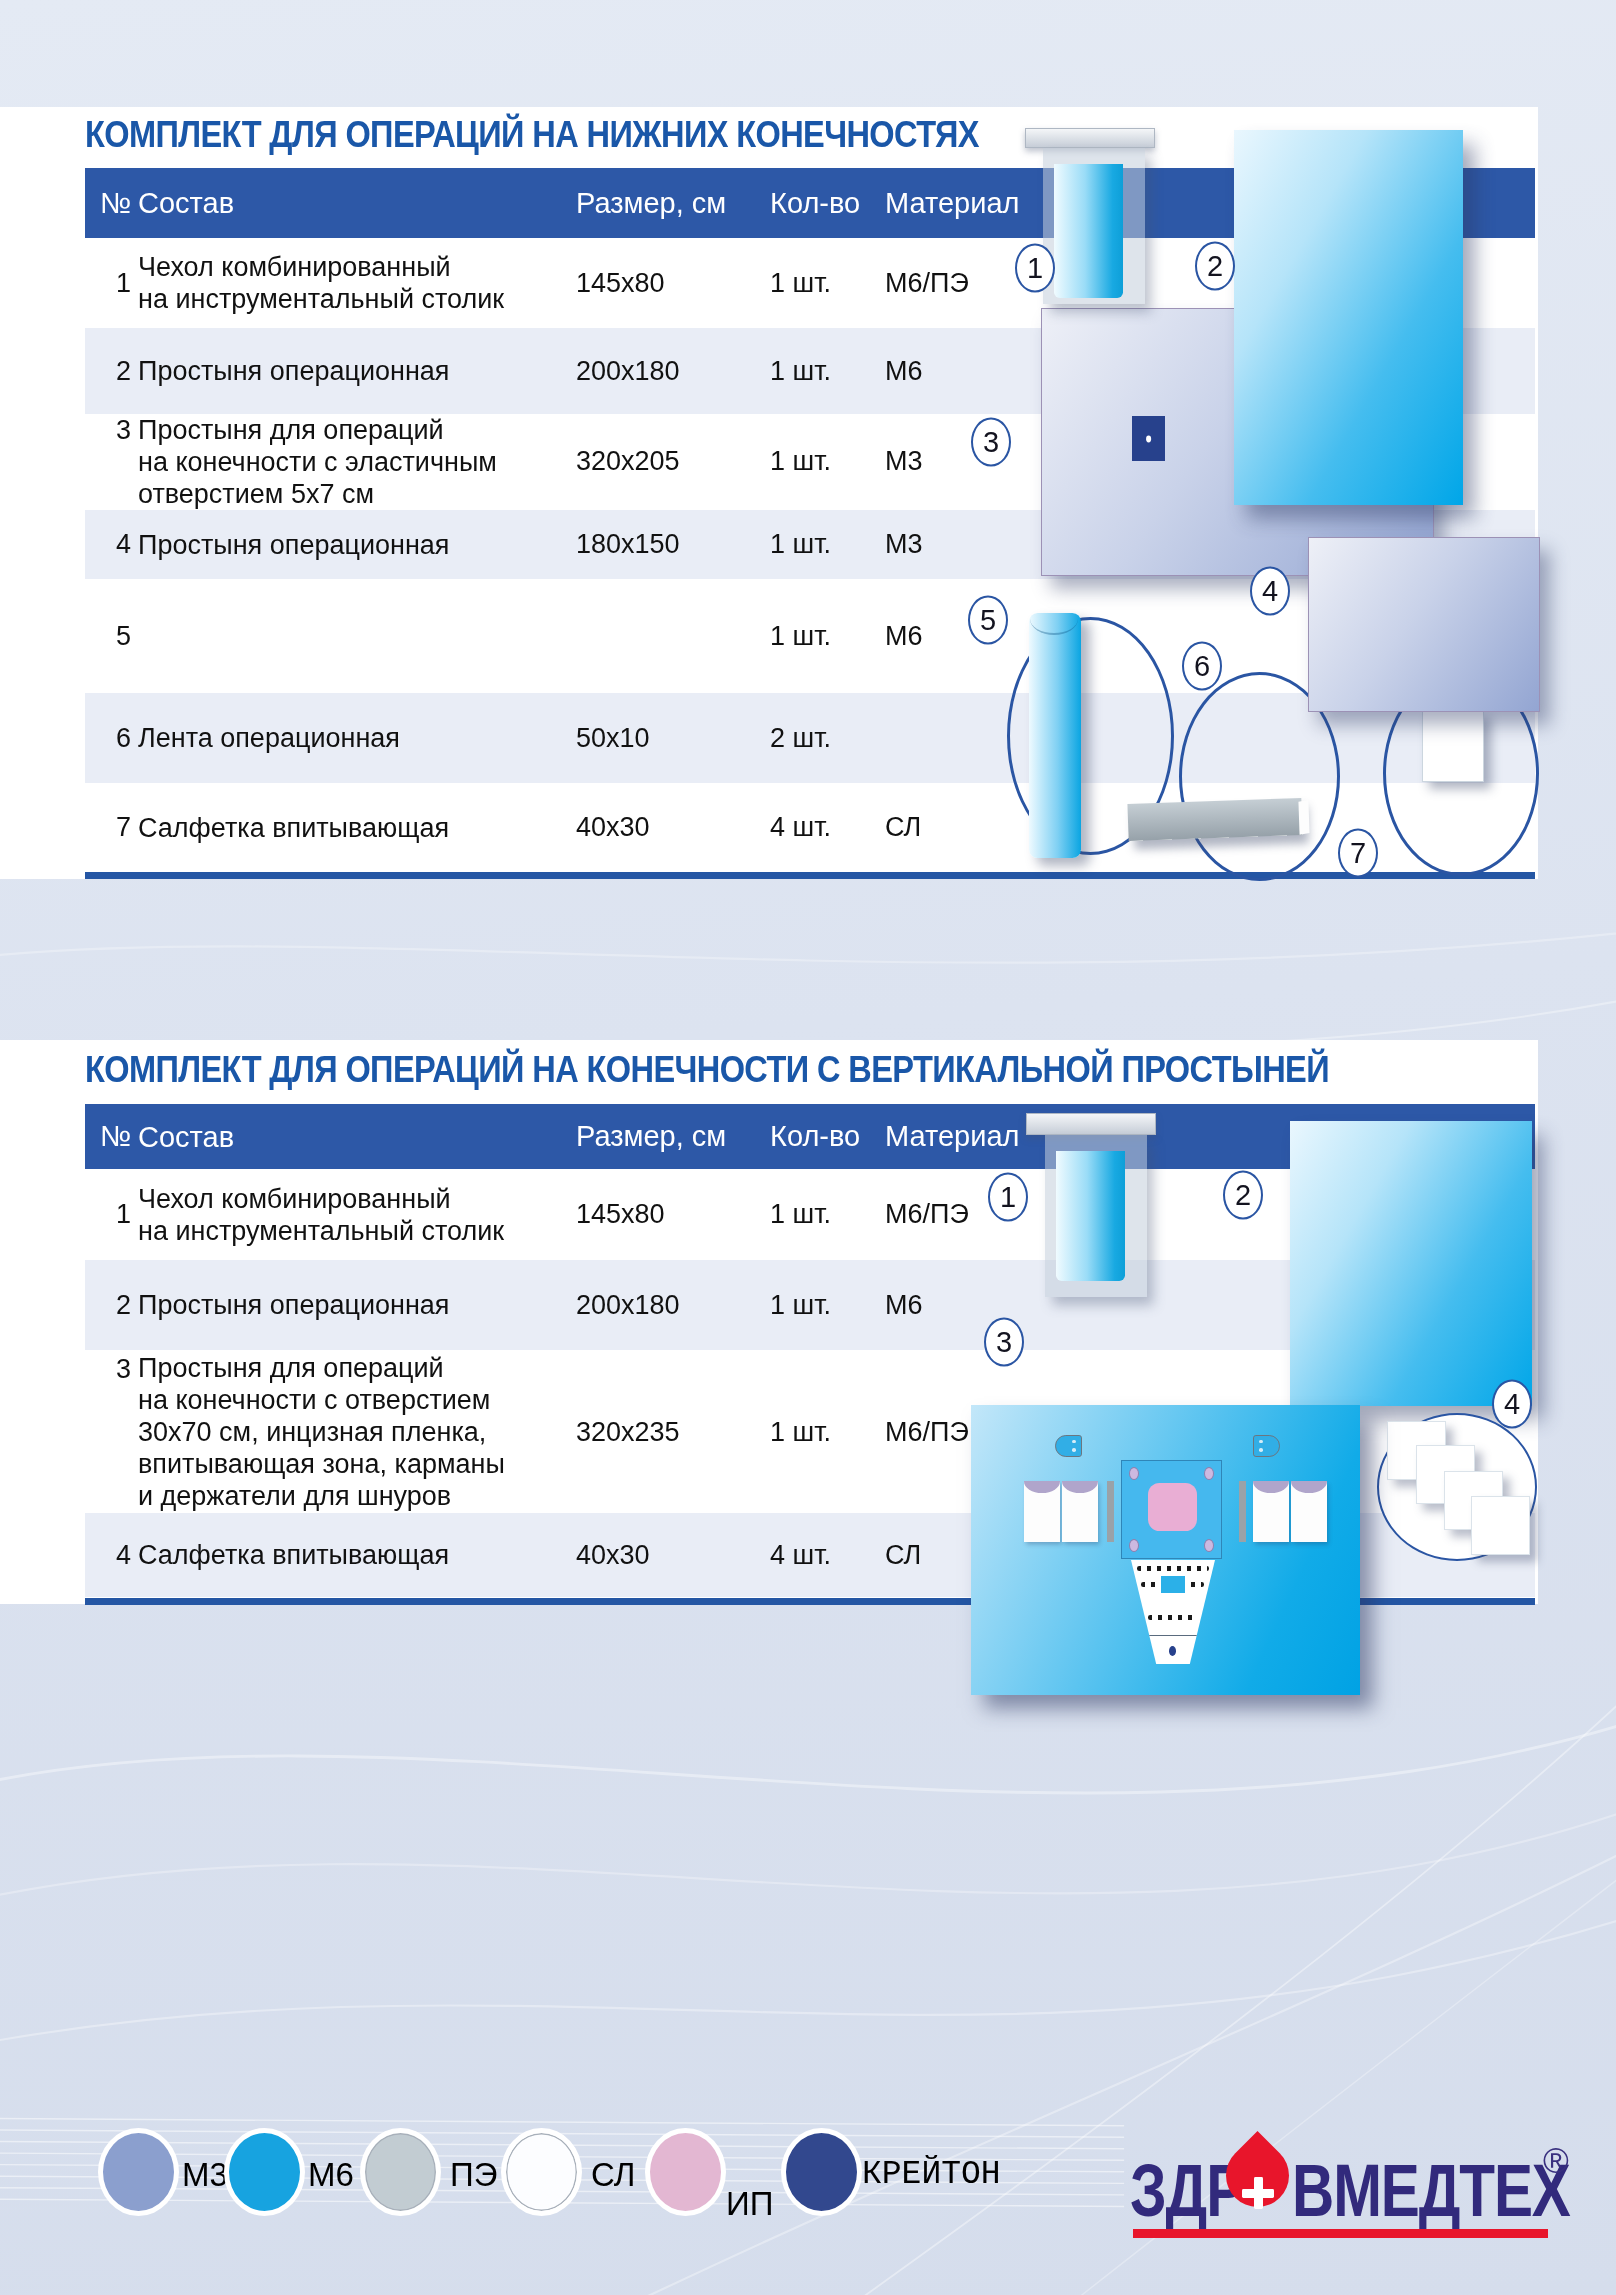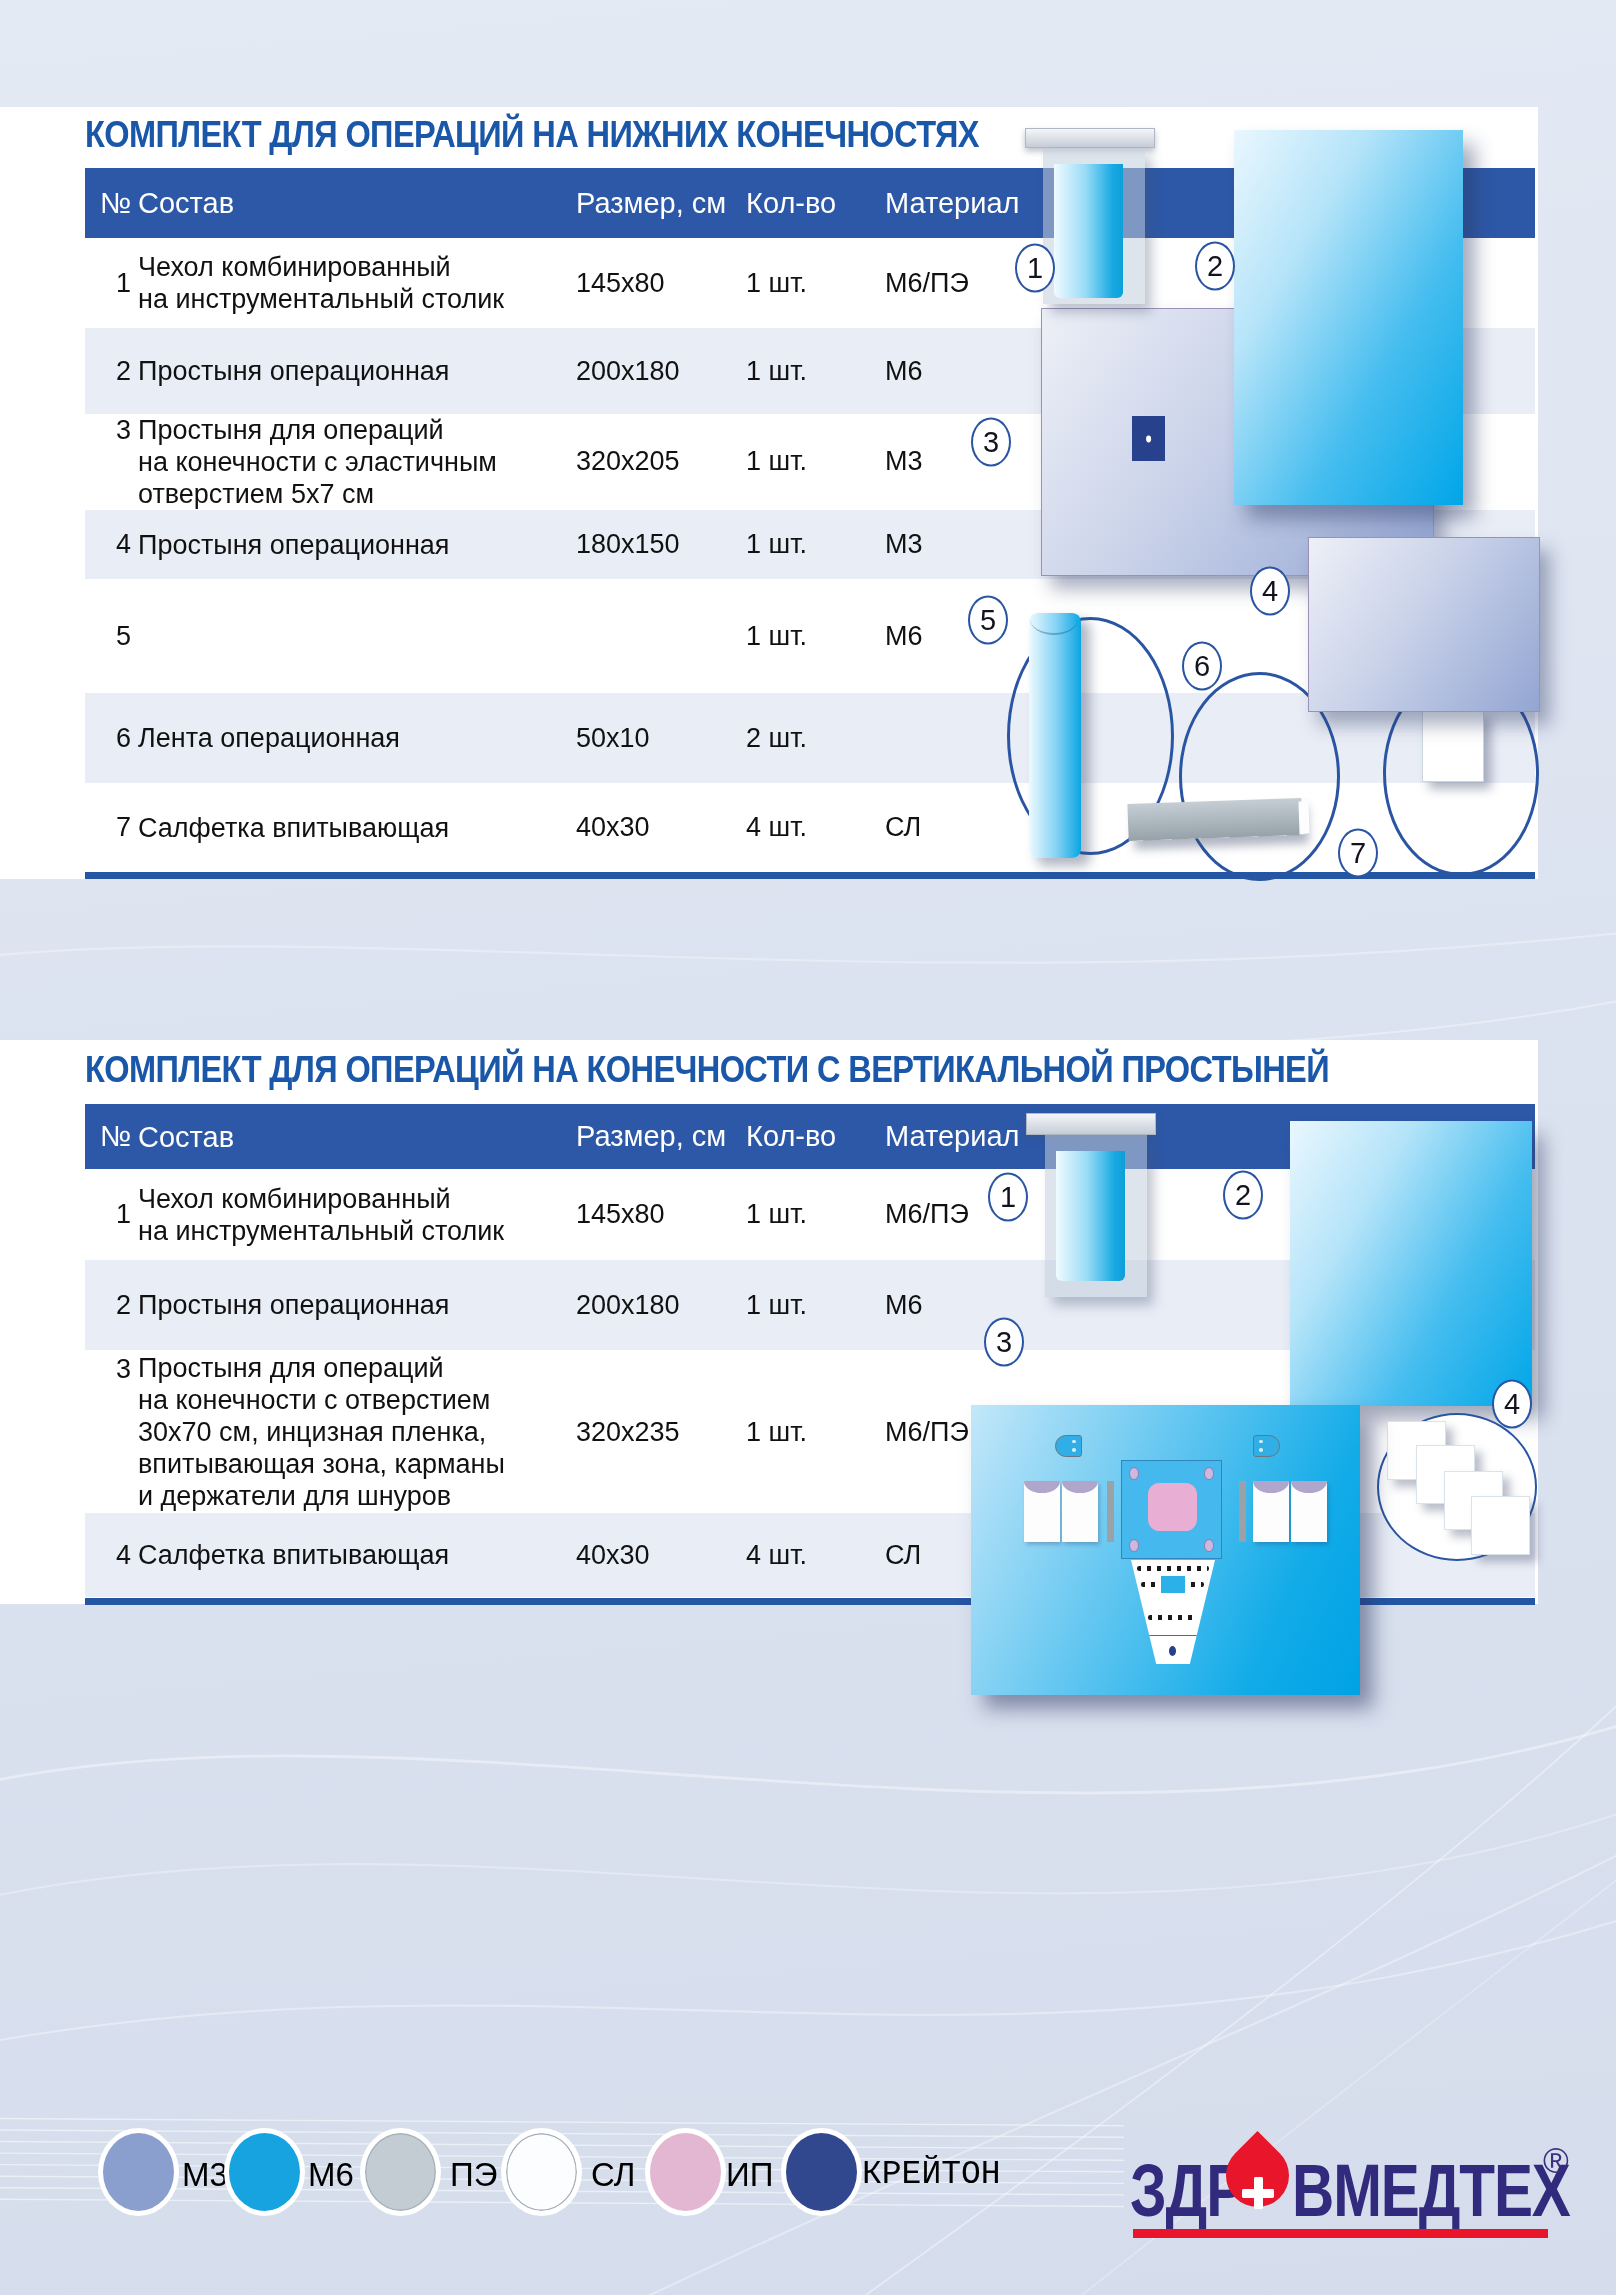--- a/index.html
+++ b/index.html
@@ -20,21 +20,21 @@
   .thead { position:absolute; left:0; width:100%; background:#2d58a7; color:#fff; }
   .trow  { position:absolute; left:0; width:100%; }
   .trow.shaded { background:#e9edf6; }
   .tborder { position:absolute; left:0; width:100%; height:6.5px; background:#2456a4; }
   .c { position:absolute; top:0; height:100%; display:flex; align-items:center;
        font-size:27px; color:#111; }
   .thead .c { font-size:29px; color:#fff; }
   .c-num  { left:10px;  width:36px;  justify-content:flex-end; }
   .c-name { left:53px;  width:440px; white-space:pre-line; line-height:32px; }
   .c-size { left:491px; width:159px; }
-  .c-qty  { left:661px; width:108px; }
+  .c-qty  { left:685px; width:108px; }
   .c-mat  { left:800px;width:159px; }
 
   
   .callout { position:absolute; width:40px; height:49px; border:2.9px solid #2a55a3; border-radius:50%;
              background:#fff; color:#13131f; font-size:29px; display:flex; align-items:center;
              justify-content:center; transform:translate(-50%,-50%); z-index:30; }
 
   
   .ill { position:absolute; }
   .sheet-cyan { background:linear-gradient(120deg,#eaf7fe 0%,#b5e4f9 30%,#45bdef 65%,#00a6e8 100%);
@@ -344,21 +344,21 @@
 
   <div class="swatch" style="left: 98px; background: rgb(139, 159, 206);"></div>
   <div class="swlabel" style="left:182px;">М3</div>
   <div class="swatch" style="left: 224px; background: rgb(23, 163, 224);"></div>
   <div class="swlabel" style="left:308px;">М6</div>
   <div class="swatch outlined" style="left: 360px; background: rgb(194, 204, 210);"></div>
   <div class="swlabel" style="left:450px;">ПЭ</div>
   <div class="swatch outlined" style="left: 501px; background: rgb(252, 253, 255);"></div>
   <div class="swlabel" style="left:591px;">СЛ</div>
   <div class="swatch" style="left: 645px; background: rgb(227, 183, 210);"></div>
-  <div class="swlabel" style="left:726px;">ИП</div>
+  <div class="swlabel" style="left:726px;margin-top:29px;">ИП</div>
   <div class="swatch" style="left: 781px; background: rgb(50, 72, 142);"></div>
   <div class="swlabel" style="left:862px;font-family:Liberation Mono, monospace;">КРЕЙТОН</div>
 
   <div class="logo">
     <span class="logo-text" style="left:1130px; top:2147px;">ЗДР</span>
     <span class="logo-text" style="left:1292px; top:2147px;">ВМЕДТЕХ</span>
     <div class="logo-underline"></div>
     <div class="drop"></div>
     <div class="cross-h"></div>
     <div class="cross-v"></div>

